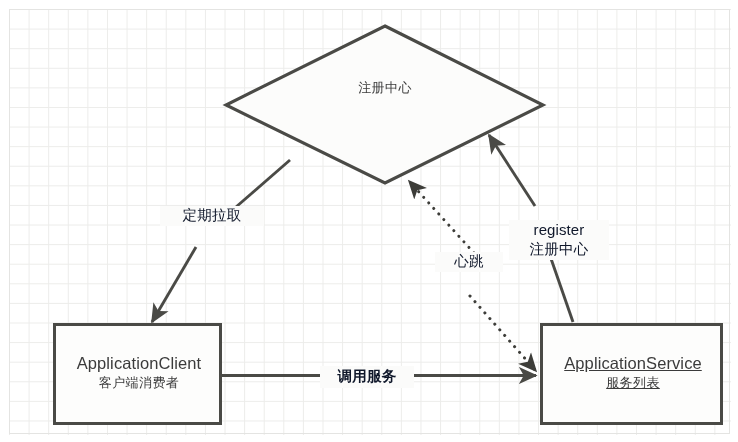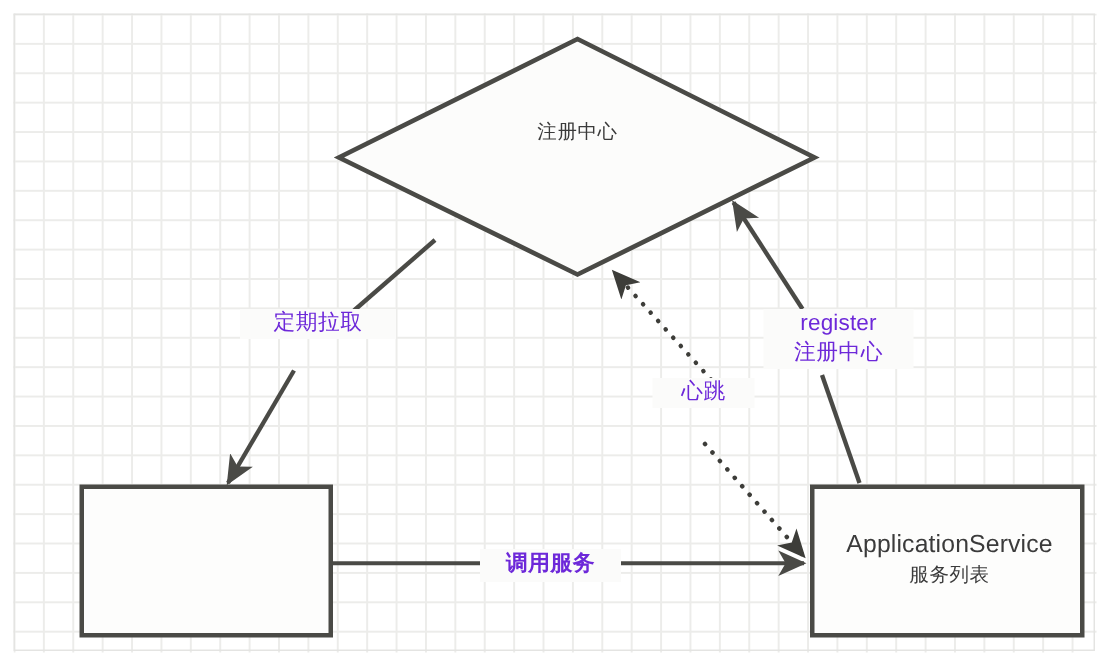--- a/index.html
+++ b/index.html
@@ -60,40 +60,40 @@
     letter-spacing: 0.1px;
   }
   .node-label .cn {
     display: block;
     font-size: 13px;
     letter-spacing: 0.4px;
   }
   .edge-label {
     position: absolute;
     text-align: center;
-    color: #6d28d9;
+    color: #0f172a;
     line-height: 1.36;
     white-space: nowrap;
     background: #fbfbfa;
     pointer-events: none;
   }
   .edge-label .l1, .edge-label .l2 {
     display: block;
     font-size: 14.5px;
     letter-spacing: 0.3px;
   }
   .edge-label.latin .l1 {
     font-size: 15px;
     letter-spacing: 0.1px;
   }
   #label-eureka   { left: 286px; top: 79px;  width: 198px; }
   #label-client   { left: 56px;  top: 352px; width: 166px; }
-  #label-service  { left: 543px; top: 352px; width: 180px; }
+  #label-service  { left: 543px; top: 352px; width: 180px; text-decoration: underline; }
   #label-pull     { left: 160px; top: 206px; width: 104px; }
-  #label-register { left: 509px; top: 206px; width: 100px; }
+  #label-register { left: 509px; top: 220px; width: 100px; }
   #label-renew    { left: 435px; top: 252px; width: 68px;  }
   #label-invoke   { left: 320px; top: 366px; width: 88px;  padding: 1px 3px; font-weight: bold; }
 </style>
 </head>
 <body>
 
 <div id="canvas">
 
   <div id="grid"></div>
   <div id="grid-border"></div>
@@ -131,20 +131,24 @@
 
     <g>
       <line x1="221" y1="375.5" x2="536" y2="375.5" stroke="#4a4a46" stroke-width="2.8" stroke-linecap="butt" marker-end="url(#arrow-solid)"></line>
     </g>
   </svg>
 
   <div class="node-label" id="label-eureka">
     <span class="cn">注册中心</span>
   </div>
 
+  <div class="node-label" id="label-client">
+    <span class="en">ApplicationClient</span>
+    <span class="cn">客户端消费者</span>
+  </div>
 
   <div class="node-label" id="label-service">
     <span class="en">ApplicationService</span>
     <span class="cn">服务列表</span>
   </div>
 
   <div class="edge-label" id="label-pull">
     <span class="l1">定期拉取</span>
   </div>
 

